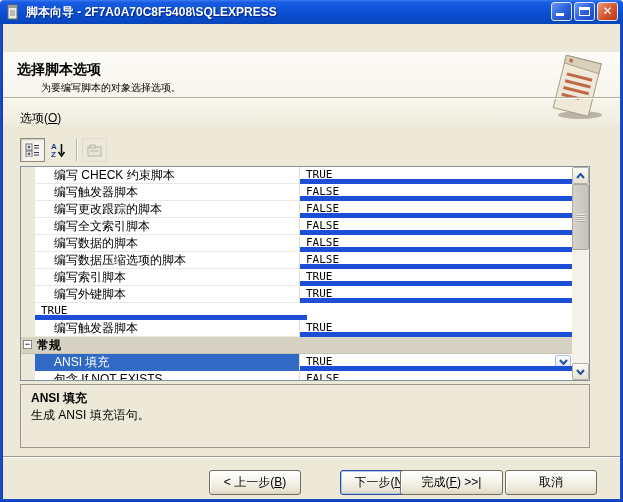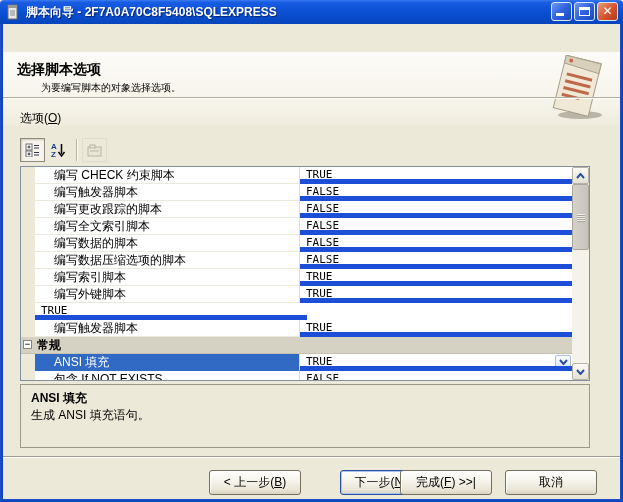--- a/index.html
+++ b/index.html
@@ -89,21 +89,21 @@
   
   .footer-rule { position:absolute; left:3px; top:456px; width:617px; height:2px;
     border-top:1px solid #9E9B8E; border-bottom:1px solid #FFFFFF; }
   .btn { position:absolute; top:470px; height:25px; border:1px solid #74705F; border-radius:3px;
     background:linear-gradient(180deg,#FFFFFF 0%,#F5F3EA 45%,#EAE7D8 80%,#D9D5C1 100%);
     text-align:center; line-height:22px; box-shadow:inset 1px 1px 0 #FFFFFF; font-size:12px; }
   .btn-default { border-color:#2C4FA0; box-shadow:inset 0 0 0 1px #A9C2EE, inset 1px 1px 0 #fff; }
   .btn-help { left:22px; width:94px; }
   .btn-back { left:209px; width:92px; }
   .btn-next { left:304px; width:92px;margin-left:36px; }
-  .btn-finish { left:400px; width:92px; }
+  .btn-finish { left:400px; width:103px; }
   .btn-cancel { left:505px; width:92px; }
 
   .chev { display:block; }
 </style>
 </head>
 <body>
 
 <div class="window">
 
   <div class="titlebar">

